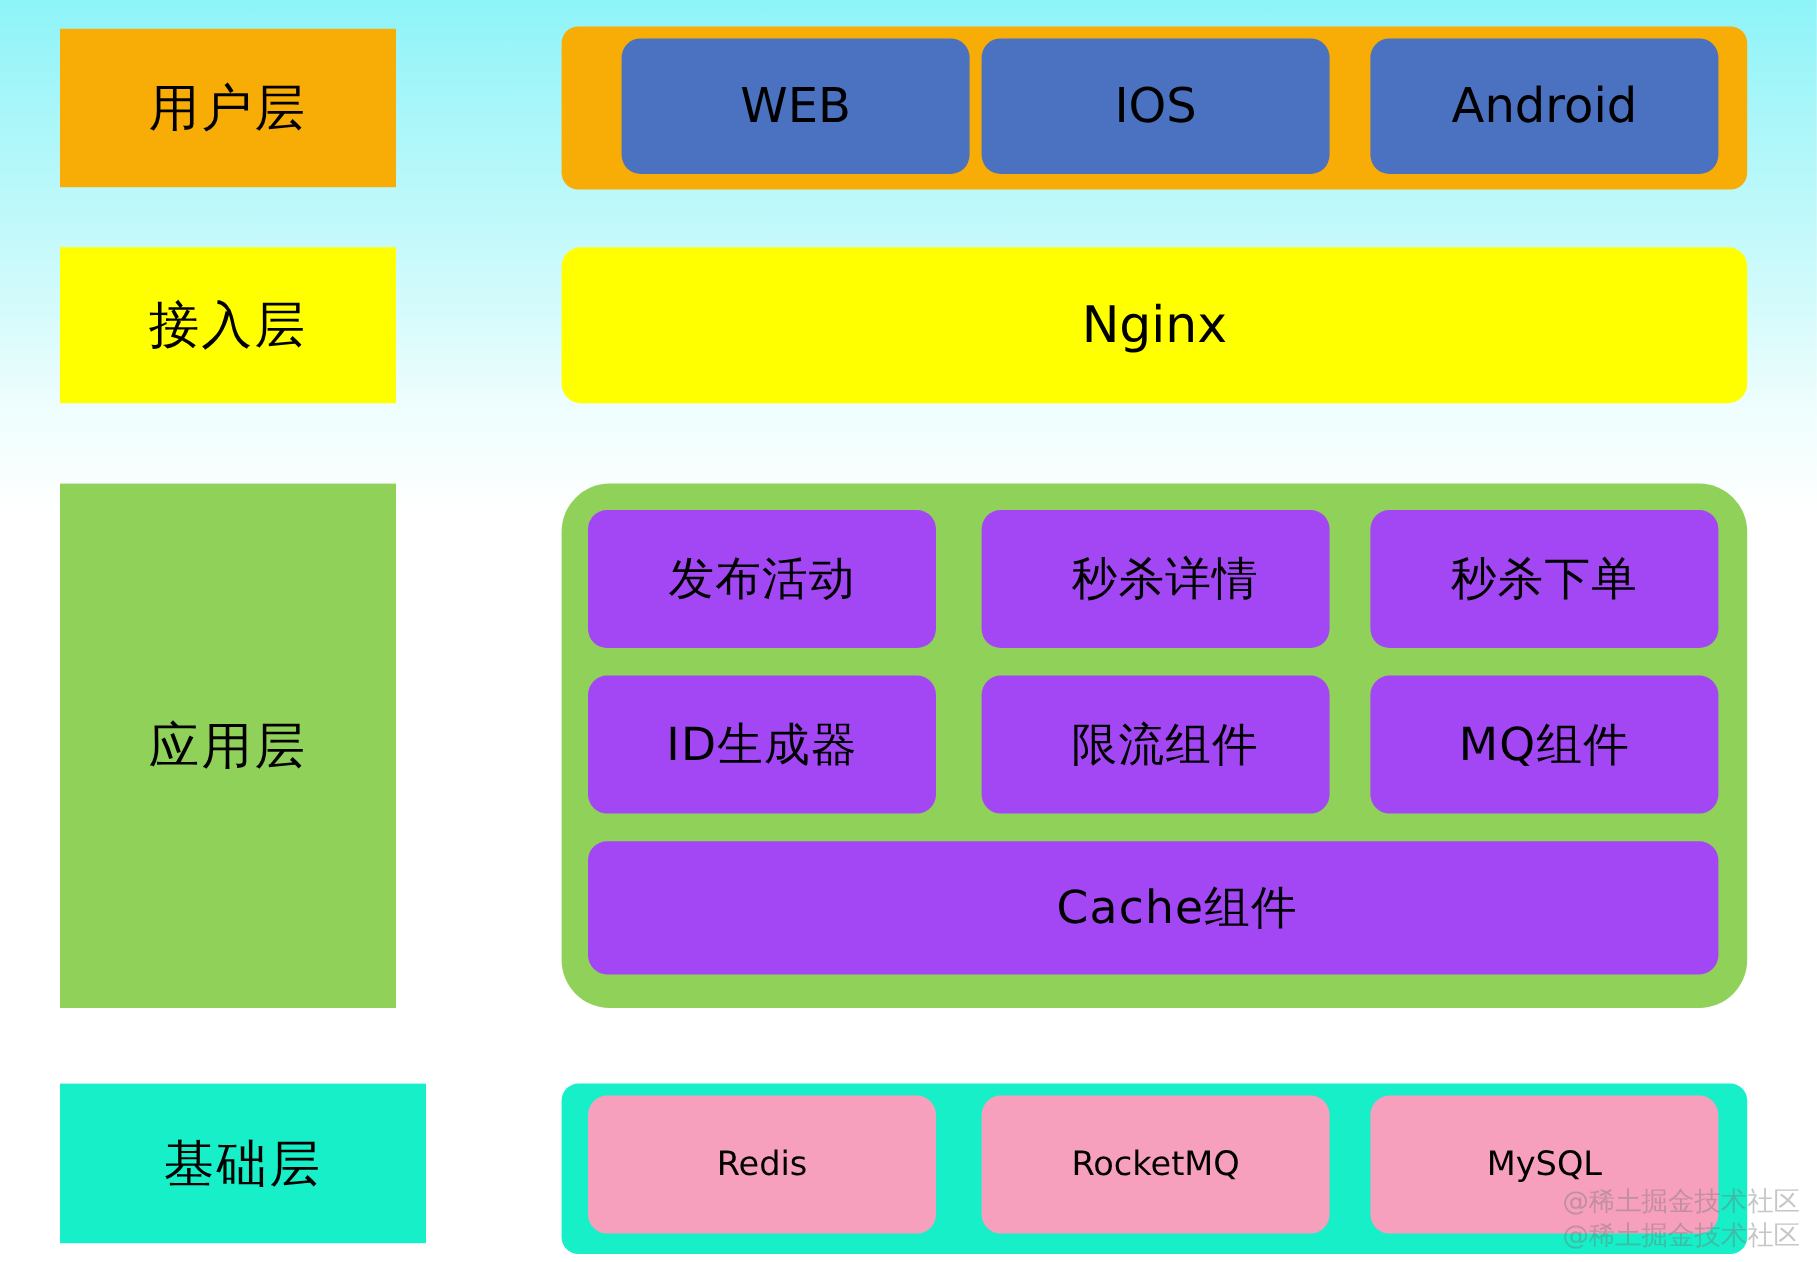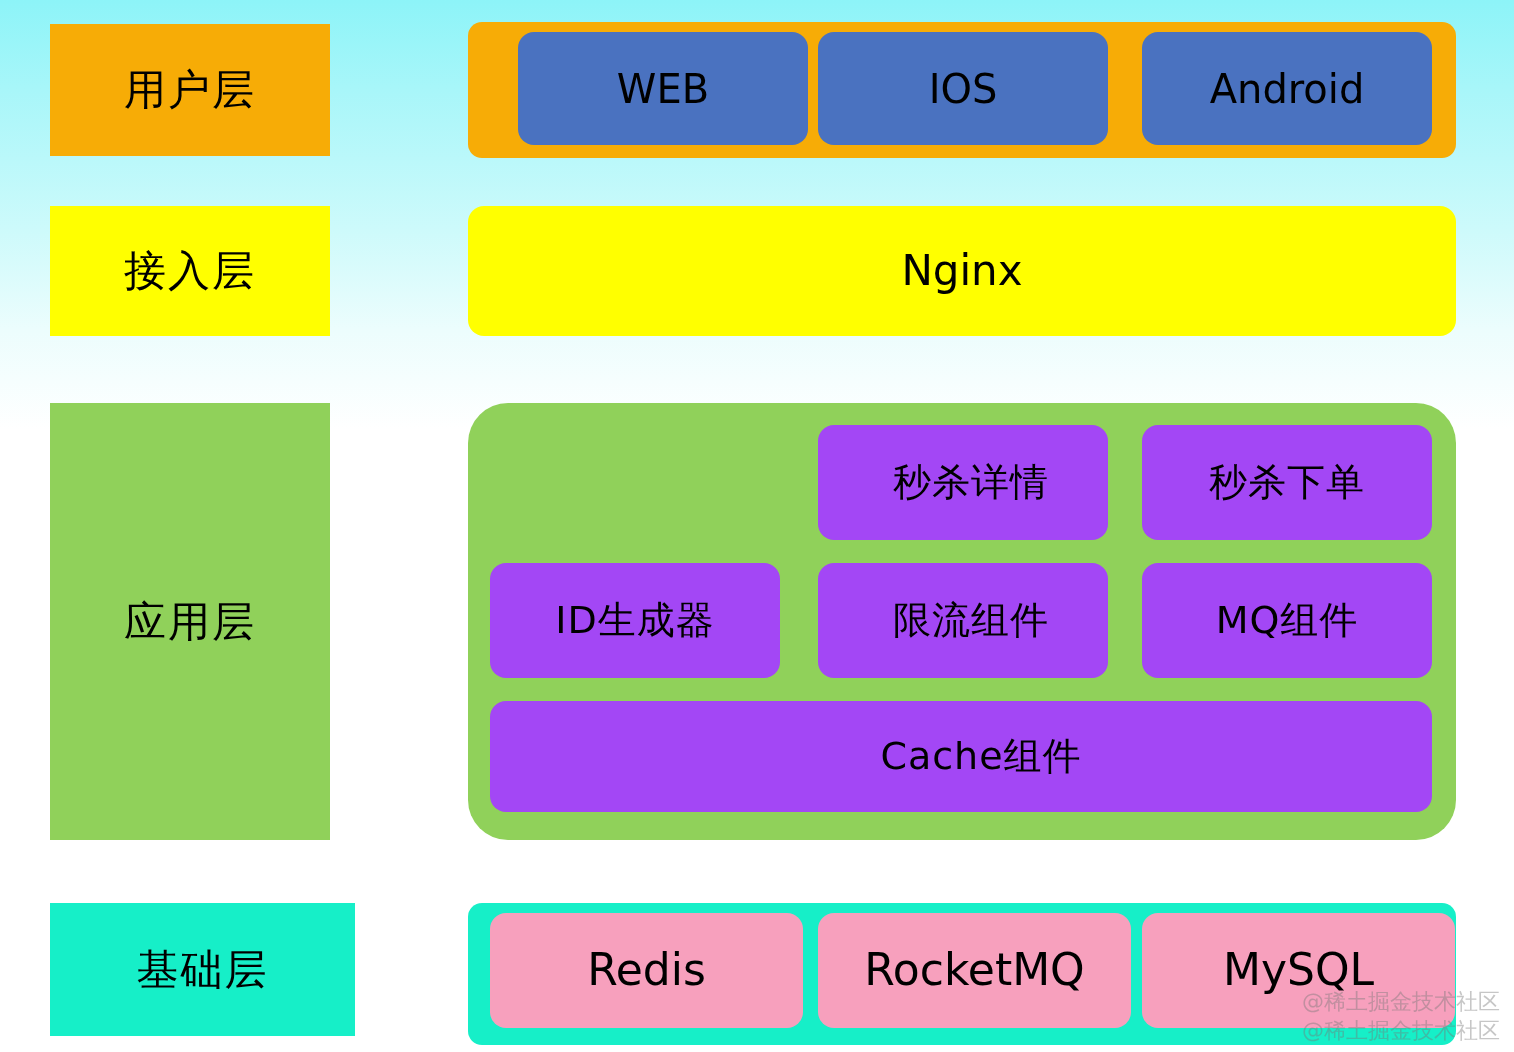--- a/index.html
+++ b/index.html
@@ -120,24 +120,24 @@
     border-radius: 16px;
     font-size: 38px;
     letter-spacing: 1px;
     padding-left: 40px;
   }
 
   
   .infra {
     top: 913px;
     height: 115px;
-    width: 313px;
+    width: 290px;
     background: #f7a0bd;
     border-radius: 16px;
-    font-size: 44px;
+    font-size: 28px;
   }
   .infra-1 { left: 490px; }
   .infra-2 { left: 818px; }
   .infra-3 { left: 1142px; }
 
   
   .watermark {
     position: absolute;
     right: 14px;
     bottom: 6px;
@@ -170,20 +170,21 @@
   <div class="item client client-1">WEB</div>
 
   <div class="item client client-2">IOS</div>
 
   <div class="item client client-3">Android</div>
 
   <div class="item nginx">Nginx</div>
 
   <div class="container-box ctr-app"></div>
 
+  <div class="item module mod-r1 col-1">发布活动</div>
 
   <div class="item module mod-r1 col-2">秒杀详情</div>
 
   <div class="item module mod-r1 col-3">秒杀下单</div>
 
   <div class="item module mod-r2 col-1">ID生成器</div>
 
   <div class="item module mod-r2 col-2">限流组件</div>
 
   <div class="item module mod-r2 col-3">MQ组件</div>

